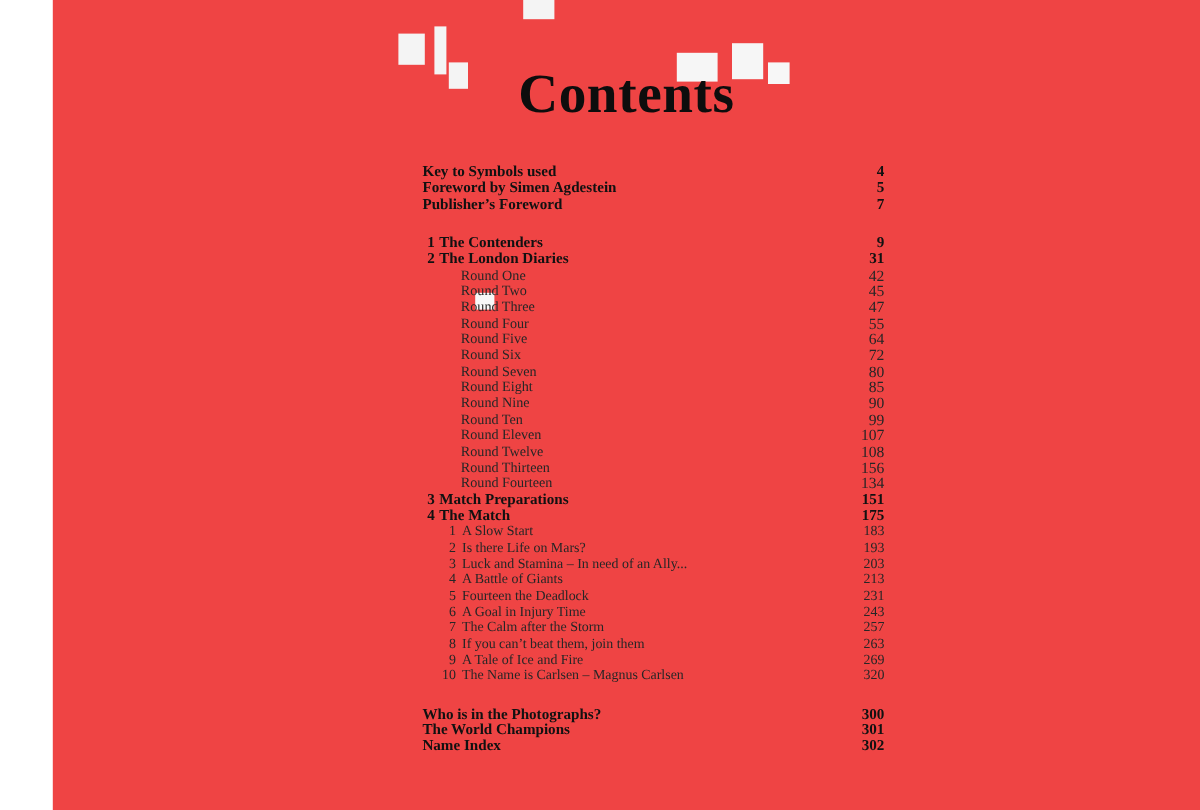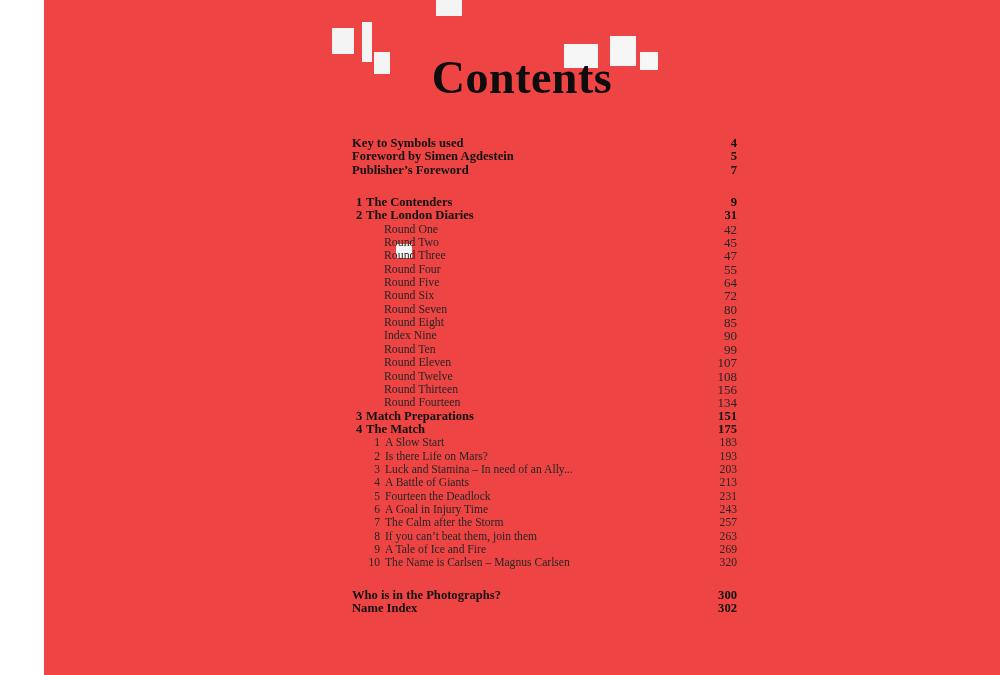--- a/index.html
+++ b/index.html
@@ -185,21 +185,21 @@
       </div>
       <div class="row round">
         <span class="label">Round Seven</span>
         <span class="page-no">80</span>
       </div>
       <div class="row round">
         <span class="label">Round Eight</span>
         <span class="page-no">85</span>
       </div>
       <div class="row round">
-        <span class="label">Index Nine</span>
+        <span class="label">Round Nine</span>
         <span class="page-no">90</span>
       </div>
       <div class="row round">
         <span class="label">Round Ten</span>
         <span class="page-no">99</span>
       </div>
       <div class="row round">
         <span class="label">Round Eleven</span>
         <span class="page-no">107</span>
       </div>
@@ -284,19 +284,23 @@
     </div>
 
     <div class="spacer-md"></div>
 
     <div>
       <div class="row major">
         <span class="label">Who is in the Photographs?</span>
         <span class="page-no">300</span>
       </div>
       <div class="row major">
+        <span class="label">The World Champions</span>
+        <span class="page-no">301</span>
+      </div>
+      <div class="row major">
         <span class="label">Name Index</span>
         <span class="page-no">302</span>
       </div>
     </div>
 
   </div>
 </div>
 
 </body></html>

